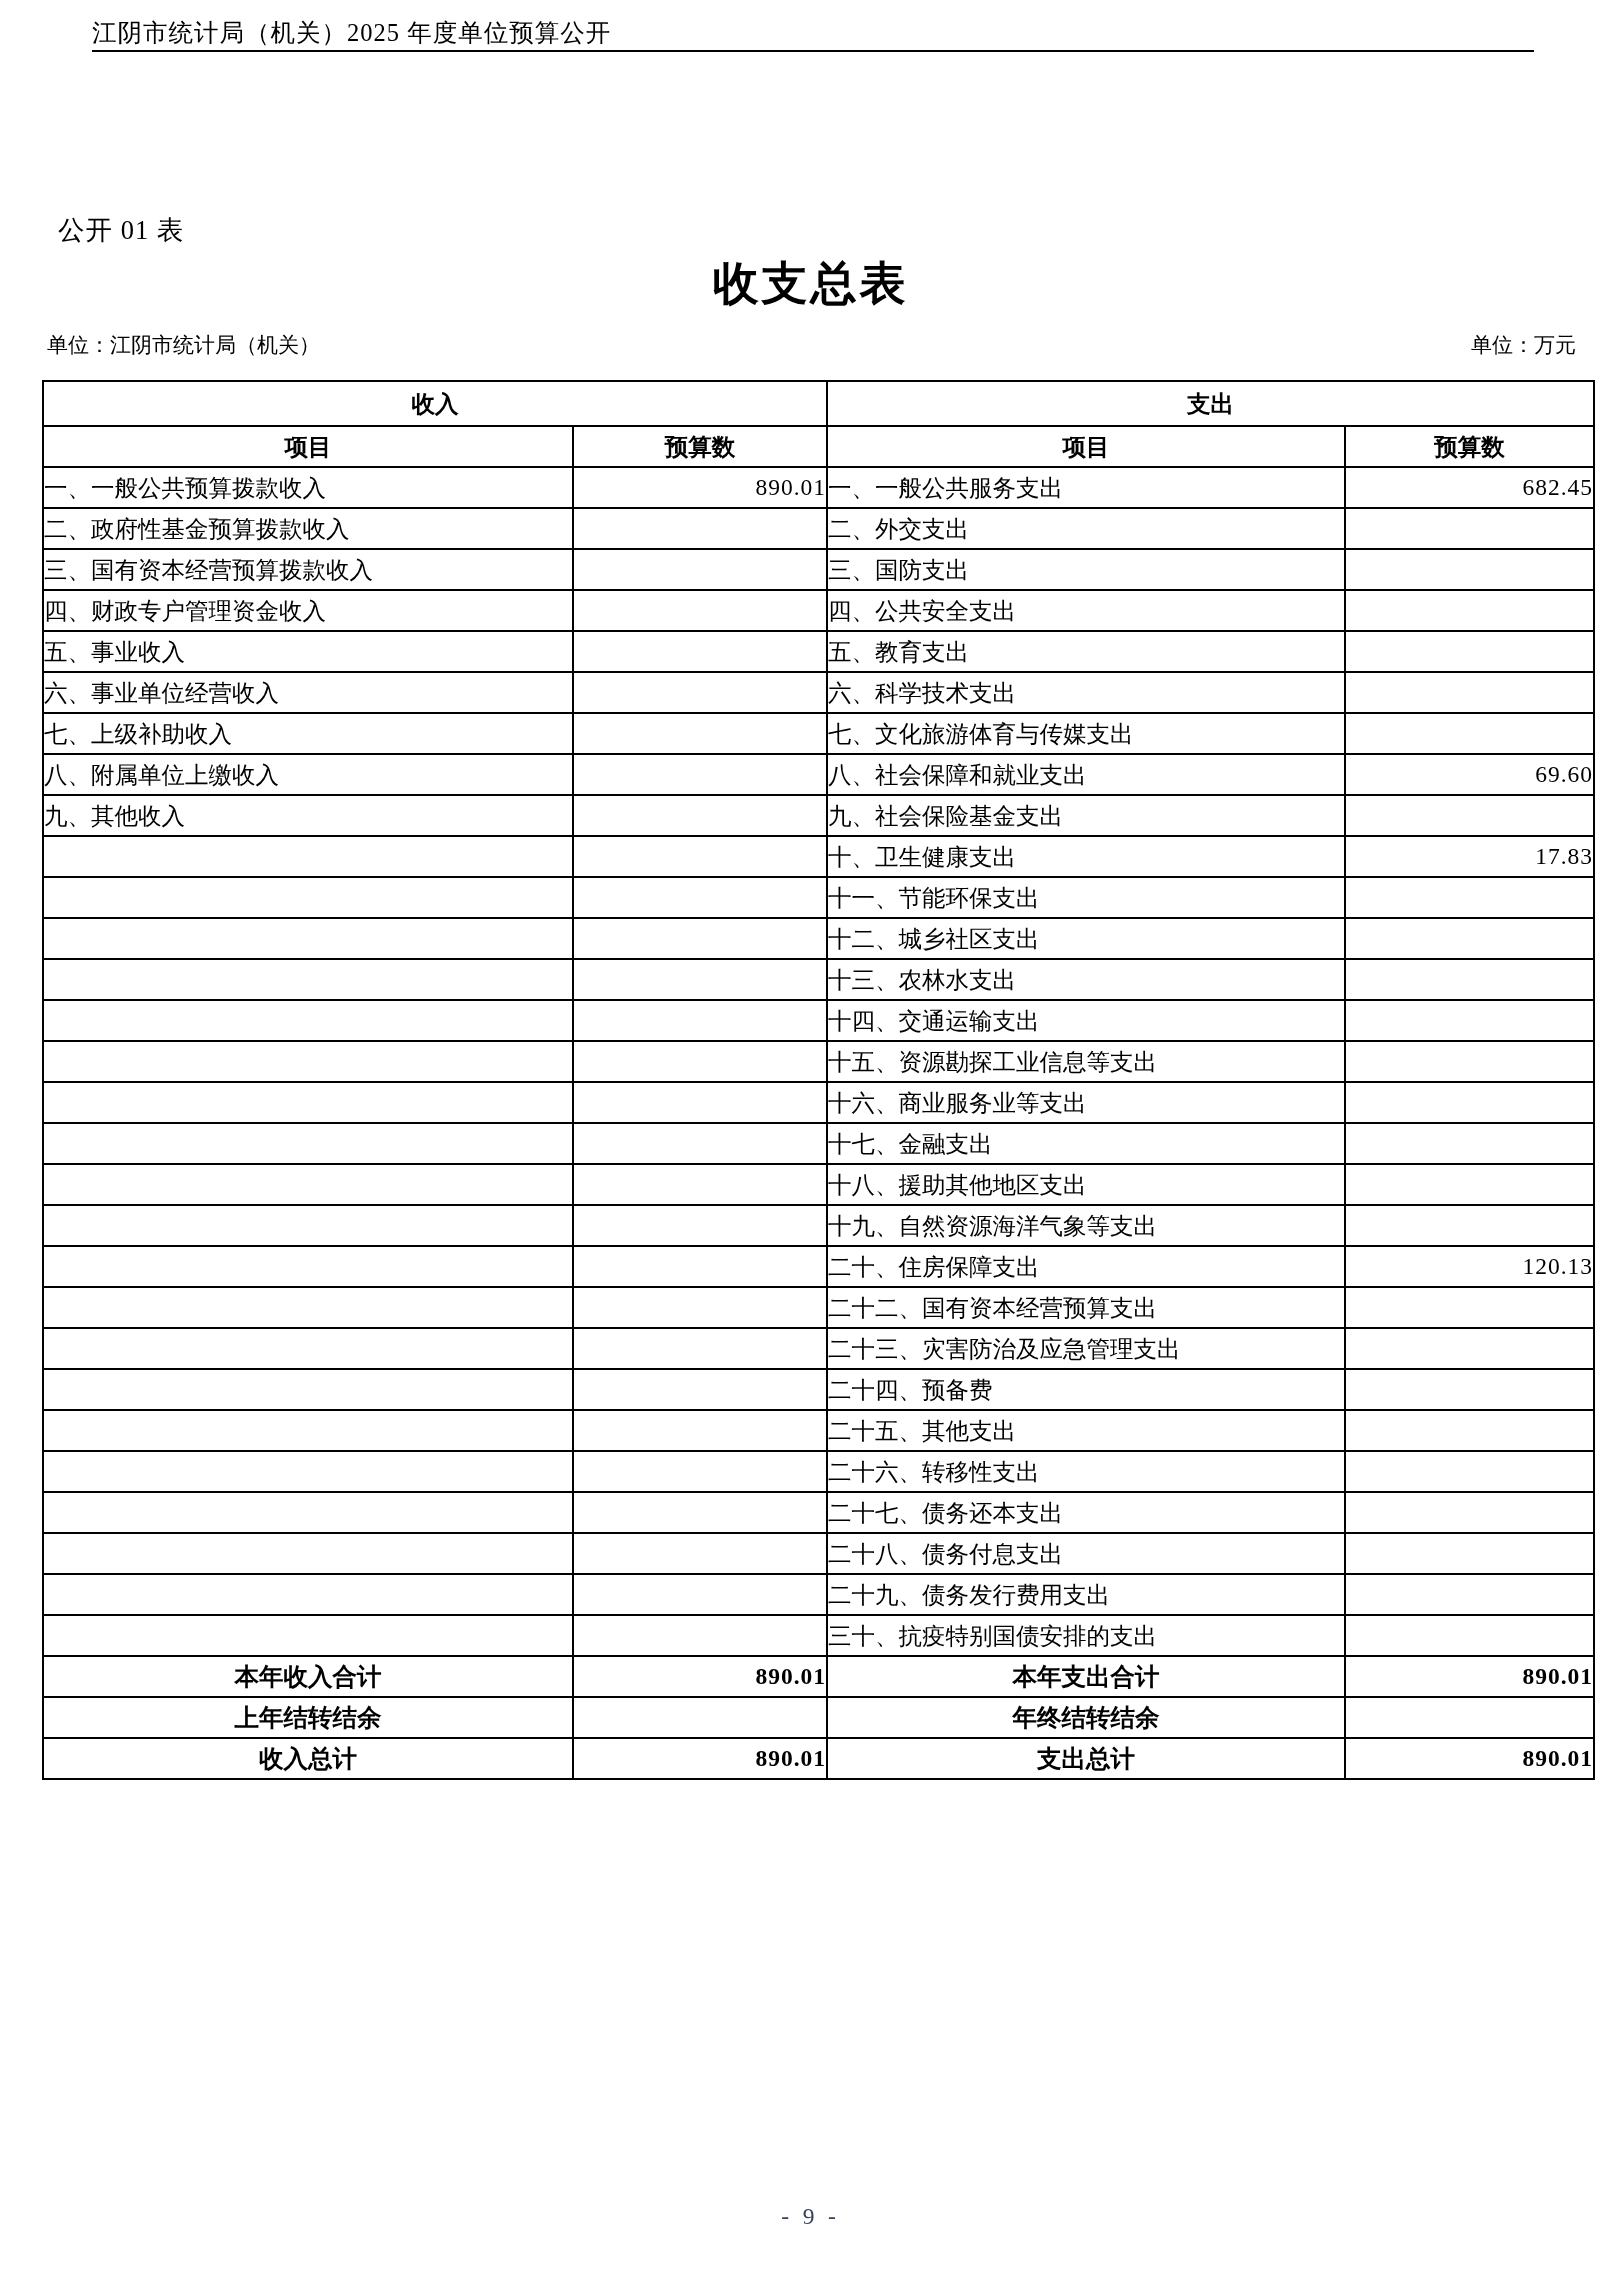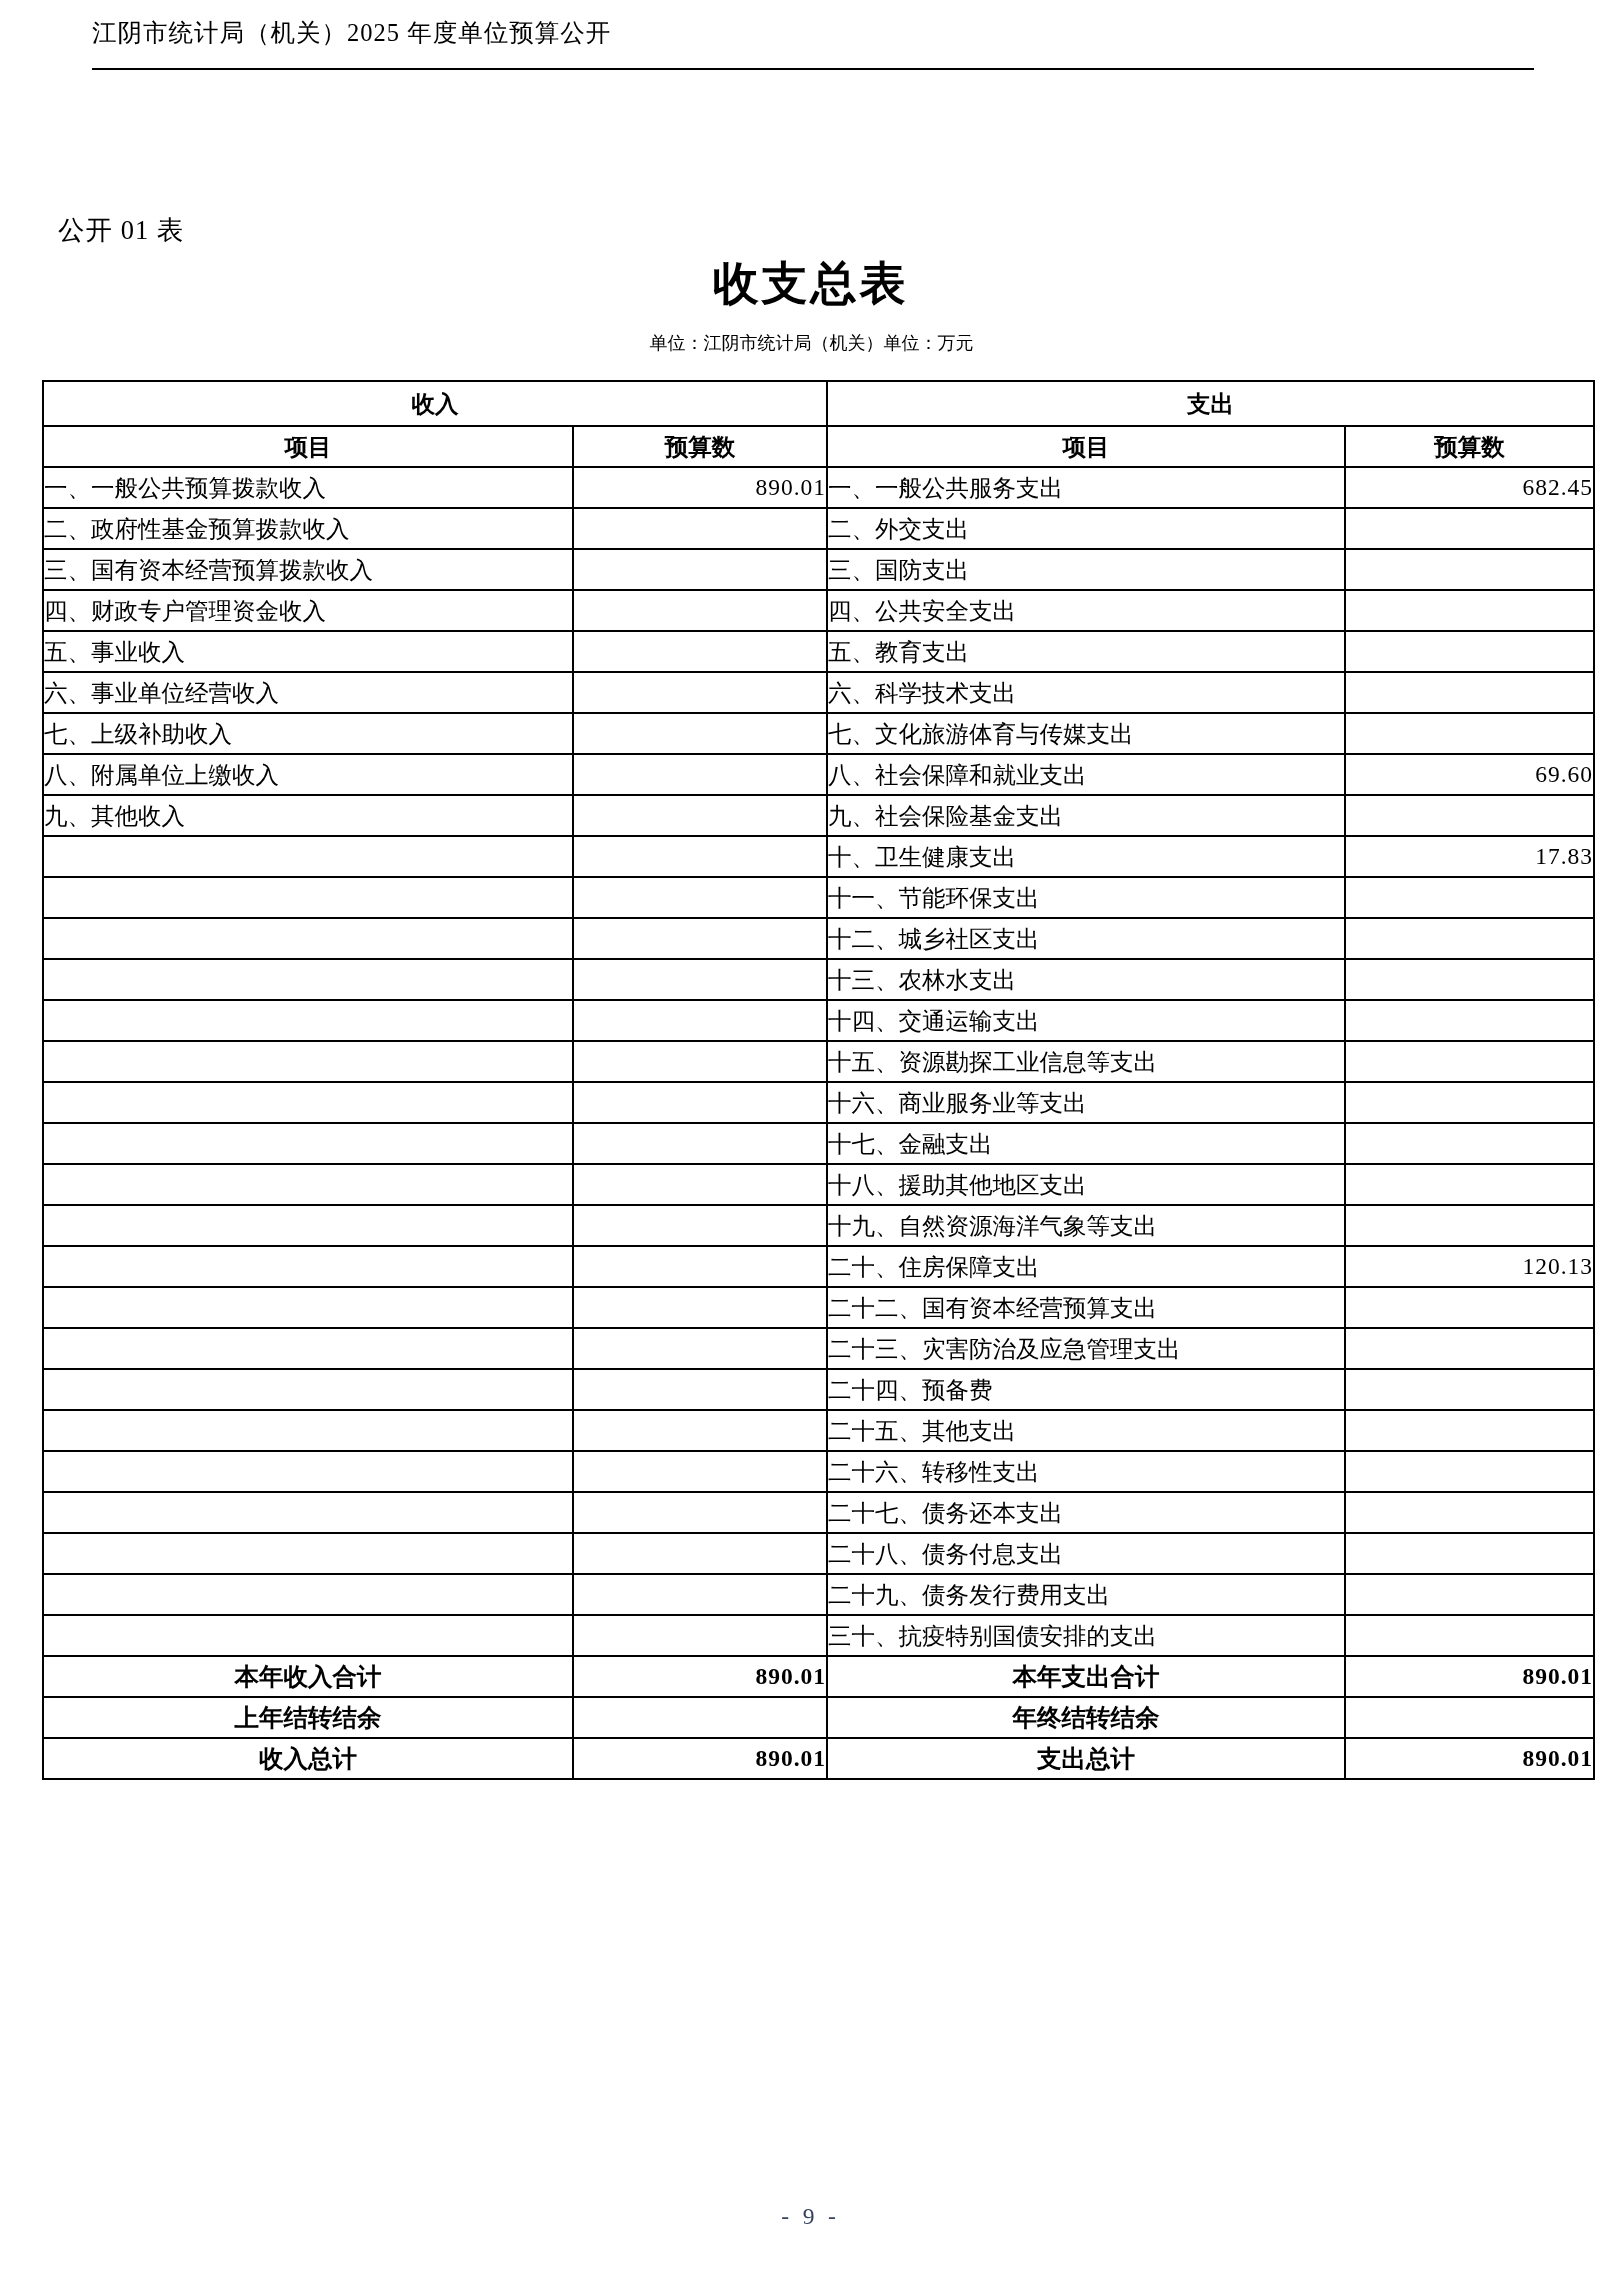--- a/index.html
+++ b/index.html
@@ -3,32 +3,32 @@
 <meta charset="utf-8">
 <style>
   html,body{margin:0;padding:0;}
   body{
     width:1621px;height:2293px;position:relative;background:#ffffff;
     font-family:"Liberation Serif","DejaVu Serif",serif;color:#000;
   }
   .doc-header{
     position:absolute;left:92px;top:15.7px;width:1442px;
     font-size:24.5px;letter-spacing:1px;white-space:nowrap;
-    border-bottom:2.9px solid #000;padding-bottom:19px;
+    border-bottom:2.9px solid #000;padding-bottom:1px;
   }
   .table-label{
     position:absolute;left:58px;top:212px;font-size:26.5px;letter-spacing:1px;
   }
   .doc-title{
     position:absolute;left:0;top:253px;width:1621px;text-align:center;
     font-size:46px;font-weight:bold;letter-spacing:2.9px;
   }
   .unit-row{
     position:absolute;left:47px;top:331px;width:1529px;
-    display:flex;justify-content:center;font-size:18px;
+    display:flex;justify-content:space-between;font-size:21px;
   }
   table.budget{
     position:absolute;left:42px;top:380px;width:1551px;
     border-collapse:collapse;table-layout:fixed;
   }
   table.budget td{
     border:2px solid #000;overflow:hidden;white-space:nowrap;
     font-size:23.5px;padding:0;
   }
   tr.hdr1{height:45px;}

